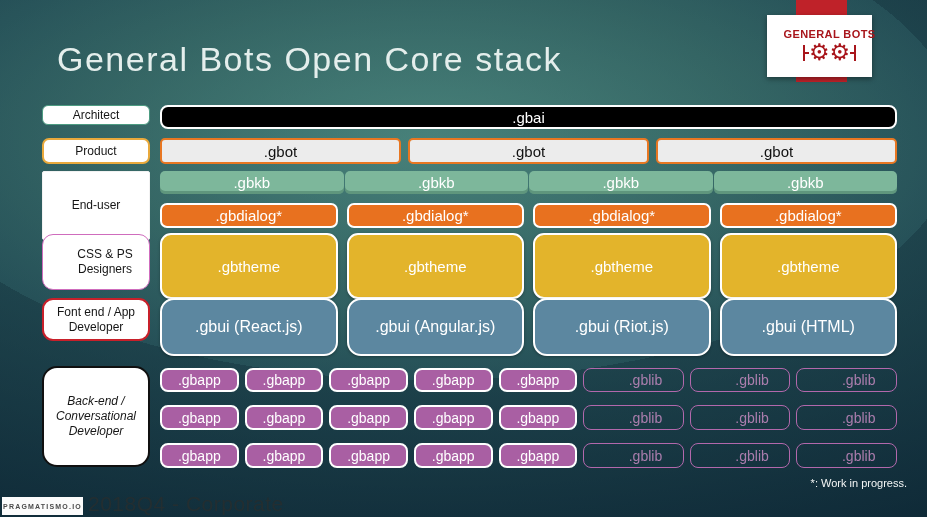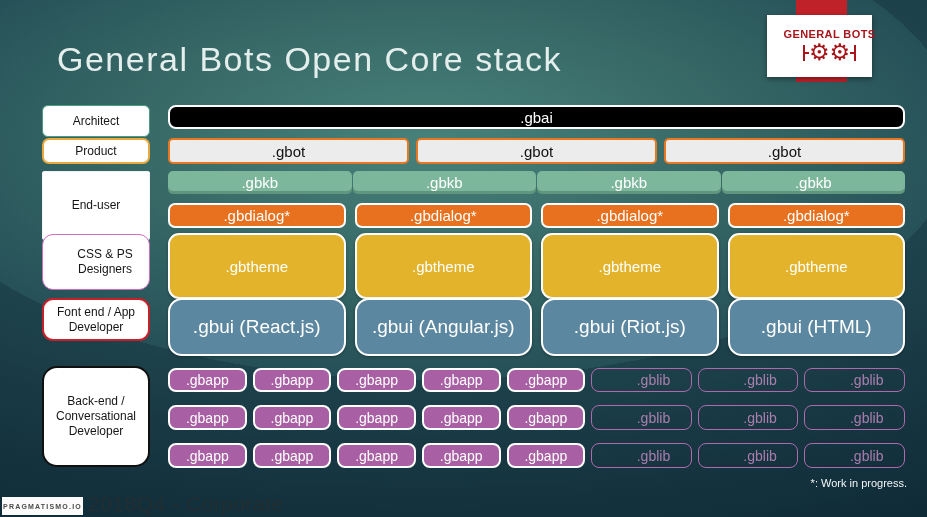--- a/index.html
+++ b/index.html
@@ -35,29 +35,29 @@
   .gear-end::after{content:""; position:absolute; top:9px; height:2px; width:6px; background:#a8151b;}
   .gear-end.left::before{right:4px;} .gear-end.left::after{right:0;}
   .gear-end.right::before{left:4px;} .gear-end.right::after{left:0;}
 
   
   .role{
     position:absolute; left:42px; width:108px; background:#ffffff; color:#161616;
     display:flex; align-items:center; justify-content:center; text-align:center;
     font-size:12px; line-height:1.25; box-sizing:border-box; padding:2px 6px;
   }
-  .role-architect{top:105px; height:32px; border:1px solid #4d9c82; border-radius:6px;}
+  .role-architect{top:105px; height:20px; border:1px solid #4d9c82; border-radius:6px;}
   .role-product{top:138px; height:26px; border:2px solid #e9a93c; border-radius:7px;}
   .role-enduser{top:171px; height:69px; border:1px solid #f2f2f2; border-radius:2px;}
   .role-designers{top:234px; height:56px; border:1px solid #cf6cbd; border-radius:11px;padding-left:24px;}
   .role-frontend{top:298px; height:43px; border:2px solid #c8202a; border-radius:11px;}
-  .role-backend{top:366px; height:101px; border:2px solid #101010; border-radius:15px;}
+  .role-backend{top:366px; height:101px; border:2px solid #101010; border-radius:15px;font-style:italic;}
 
   
-  .row{position:absolute; left:168px; width:737px; display:flex;}
+  .row{position:absolute; left:160px; width:737px; display:flex;}
   .cell{flex:1; display:flex; align-items:center; justify-content:center;
         box-sizing:border-box; color:#fff; white-space:nowrap;}
 
   .row-gbai{top:105px; height:24px;}
   .gbai{background:#000000; border:2px solid #ffffff; border-radius:8px; font-size:15px;}
 
   .row-gbot{top:138px; height:26px; gap:7px;}
   .gbot{background:#ececec; border:2px solid #e87722; border-radius:5px; color:#111; font-size:15px;}
 
   .row-gbkb{top:171px; height:23px; gap:1px;}
@@ -65,21 +65,21 @@
         box-shadow:inset 0 -3px 0 rgba(40,90,70,0.35);}
 
   .row-gbdialog{top:203px; height:25px; gap:9px;}
   .gbdialog{background:#e8711f; border:2px solid #ffffff; border-radius:7px; font-size:15px;}
 
   .row-gbtheme{top:233px; height:66px; gap:9px;}
   .gbtheme{background:#e3b42b; border:2px solid #ffffff; border-radius:11px; font-size:15px;
            box-shadow:0 1px 3px rgba(0,0,0,0.3);}
 
   .row-gbui{top:298px; height:58px; gap:9px;}
-  .gbui{background:#5c87a0; border:2px solid #ffffff; border-radius:14px; font-size:19px;
+  .gbui{background:#5c87a0; border:2px solid #ffffff; border-radius:14px; font-size:16px;
         box-shadow:0 1px 3px rgba(0,0,0,0.3);text-align:right;}
 
   .row-dev1{top:368px; height:24px; gap:6px;}
   .row-dev2{top:405px; height:25px; gap:6px;}
   .row-dev3{top:443px; height:25px; gap:6px;}
   .gbapp{background:#a95fa3; border:2px solid #ffffff; border-radius:8px; font-size:14px;}
   .gblib{background:transparent; border:1px solid #b268ac; border-radius:8px;
          color:rgba(196,137,192,0.85); font-size:14px;padding-left:24px;}
 
   

